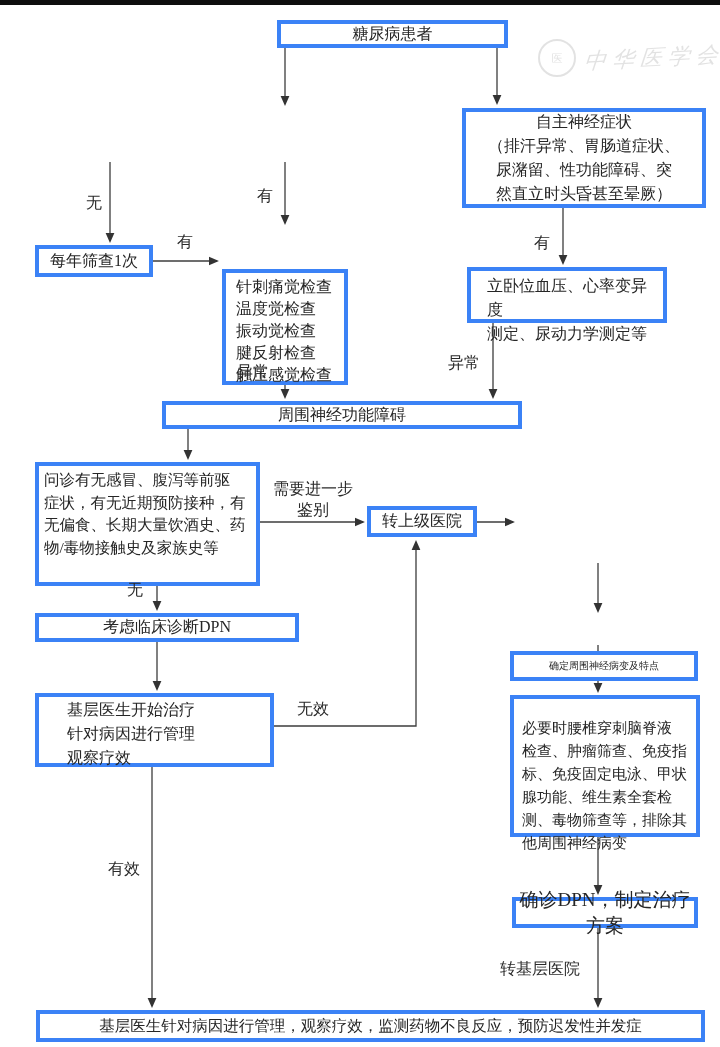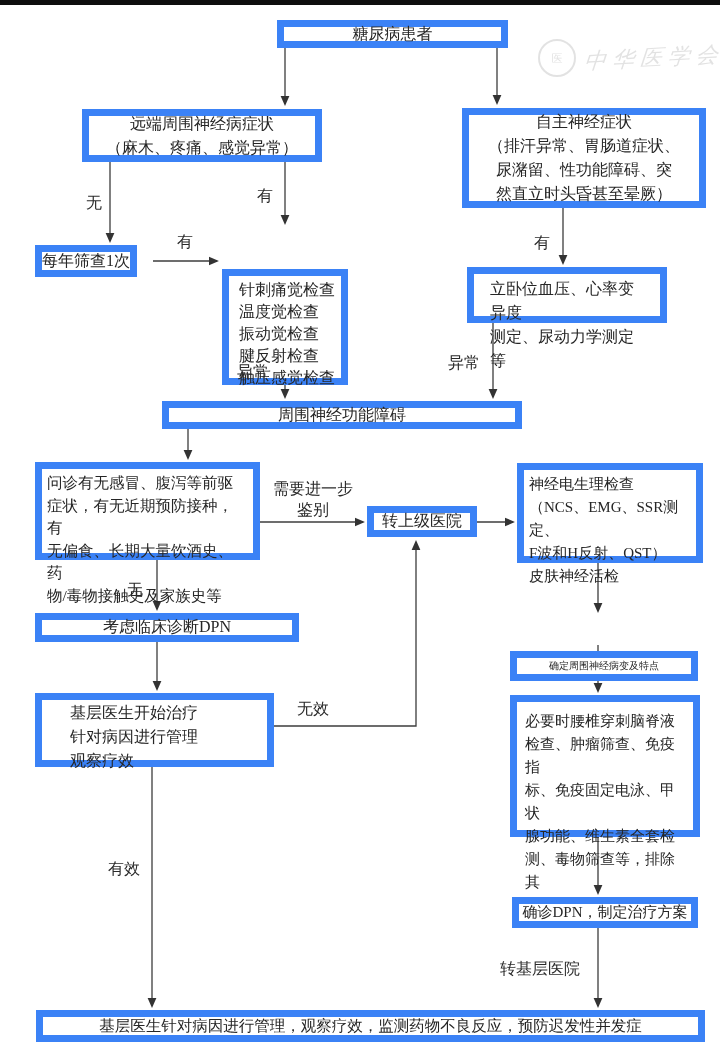--- a/index.html
+++ b/index.html
@@ -3,21 +3,21 @@
 <meta charset="utf-8">
 <style>
   html,body{margin:0;padding:0;background:#ffffff;}
   #page{
     position:relative;width:720px;height:1047px;background:#ffffff;
     font-family:"Liberation Serif","DejaVu Serif",serif;color:#222;
     overflow:hidden;
   }
   #scanbar{position:absolute;left:0;top:0;width:720px;height:5px;background:#0e0e0e;}
   .node{
-    position:absolute;box-sizing:border-box;border:7px solid #3b82f6;background:#fff;
+    position:absolute;box-sizing:border-box;border:4px solid #3b82f6;background:#fff;
     white-space:pre-line;font-size:16px;color:#262626;
   }
   .center{display:flex;align-items:center;justify-content:center;text-align:center;}
   .lbl{
     position:absolute;font-size:16px;color:#2a2a2a;white-space:pre-line;line-height:21px;
   }
   svg.flow{position:absolute;left:0;top:0;}
   .watermark{
     position:absolute;left:538px;top:34px;width:180px;height:48px;
     display:flex;align-items:center;gap:8px;opacity:0.28;color:#9a9a9a;
@@ -67,69 +67,63 @@
       <path d="M152,767 V1006" marker-end="url(#ah)"></path>
       <path d="M598,563 V611" marker-end="url(#ah)"></path>
       <path d="M598,645 V691" marker-end="url(#ah)"></path>
       <path d="M598,837 V893" marker-end="url(#ah)"></path>
       <path d="M598,928 V1006" marker-end="url(#ah)"></path>
     </g>
   </svg>
 
   <div class="node center" style="left:277px;top:20px;width:231px;height:28px;">糖尿病患者</div>
 
-  <div class="node center" style="left:82px;top:109px;width:240px;height:53px;line-height:24px;">远端周围神经病症状
-（麻木、疼痛、感觉异常）</div>
 
   <div class="node center" style="left:462px;top:108px;width:244px;height:100px;line-height:24px;">自主神经症状
 （排汗异常、胃肠道症状、
 尿潴留、性功能障碍、突
 然直立时头昏甚至晕厥）</div>
 
-  <div class="node center" style="left:35px;top:245px;width:102px;height:32px;font-family:Liberation Serif, serif;">每年筛查1次</div>
+  <div class="node center" style="left:35px;top:245px;width:118px;height:32px;font-family:Liberation Serif, serif;">每年筛查1次</div>
 
   <div class="node" style="left:222px;top:227px;width:126px;height:116px;line-height:22px;padding:3px 0 0 10px;margin-top:42px;">针刺痛觉检查
 温度觉检查
 振动觉检查
 腱反射检查
 触压感觉检查</div>
 
   <div class="node" style="left:467px;top:267px;width:200px;height:56px;line-height:24px;padding:3px 16px;">立卧位血压、心率变异度
 测定、尿动力学测定等</div>
 
   <div class="node center" style="left:162px;top:401px;width:360px;height:28px;">周围神经功能障碍</div>
 
-  <div class="node" style="left:35px;top:462px;width:225px;height:98px;font-size:15.5px;line-height:22.5px;padding:3px 5px;">问诊有无感冒、腹泻等前驱
+  <div class="node" style="left:35px;top:462px;width:225px;height:124px;font-size:15.5px;line-height:22.5px;padding:3px 5px;">问诊有无感冒、腹泻等前驱
 症状，有无近期预防接种，有
 无偏食、长期大量饮酒史、药
 物/毒物接触史及家族史等</div>
 
   <div class="node center" style="left:367px;top:506px;width:110px;height:31px;">转上级医院</div>
 
-  <div class="node" style="left:517px;top:463px;width:186px;height:100px;font-size:15px;line-height:23px;padding:3px 5px;">神经电生理检查
-（NCS、EMG、SSR测定、
-F波和H反射、QST）
-皮肤神经活检</div>
 
   <div class="node center" style="left:35px;top:613px;width:264px;height:29px;">考虑临床诊断DPN</div>
 
   <div class="node" style="left:35px;top:693px;width:239px;height:74px;line-height:24px;padding:1px 0 0 28px;">基层医生开始治疗
 针对病因进行管理
 观察疗效</div>
 
   <div class="node center" style="left:510px;top:615px;width:188px;height:30px;font-size:10px;margin-top:36px;">确定周围神经病变及特点</div>
 
-  <div class="node" style="left:510px;top:695px;width:190px;height:142px;font-size:15px;line-height:23px;padding:8px 8px;">必要时腰椎穿刺脑脊液
+  <div class="node" style="left:510px;top:695px;width:190px;height:142px;font-size:15px;line-height:23px;padding:18px 8px;">必要时腰椎穿刺脑脊液
 检查、肿瘤筛查、免疫指
 标、免疫固定电泳、甲状
 腺功能、维生素全套检
 测、毒物筛查等，排除其
 他周围神经病变</div>
 
-  <div class="node center" style="left:512px;top:897px;width:186px;height:31px;font-size:15px;">确诊DPN，制定治疗方案</div>
+  <div class="node center" style="left:512px;top:897px;width:186px;height:31px;font-size:19px;">确诊DPN，制定治疗方案</div>
 
   <div class="node center" style="left:36px;top:1010px;width:669px;height:32px;font-size:15.5px;">基层医生针对病因进行管理，观察疗效，监测药物不良反应，预防迟发性并发症</div>
 
   <div class="lbl" style="left:86px;top:192px;">无</div>
   <div class="lbl" style="left:257px;top:185px;">有</div>
   <div class="lbl" style="left:177px;top:231px;">有</div>
   <div class="lbl" style="left:534px;top:232px;">有</div>
   <div class="lbl" style="left:237px;top:361px;">异常</div>
   <div class="lbl" style="left:448px;top:352px;">异常</div>
   <div class="lbl" style="left:262px;top:478px;width:102px;text-align:center;">需要进一步

